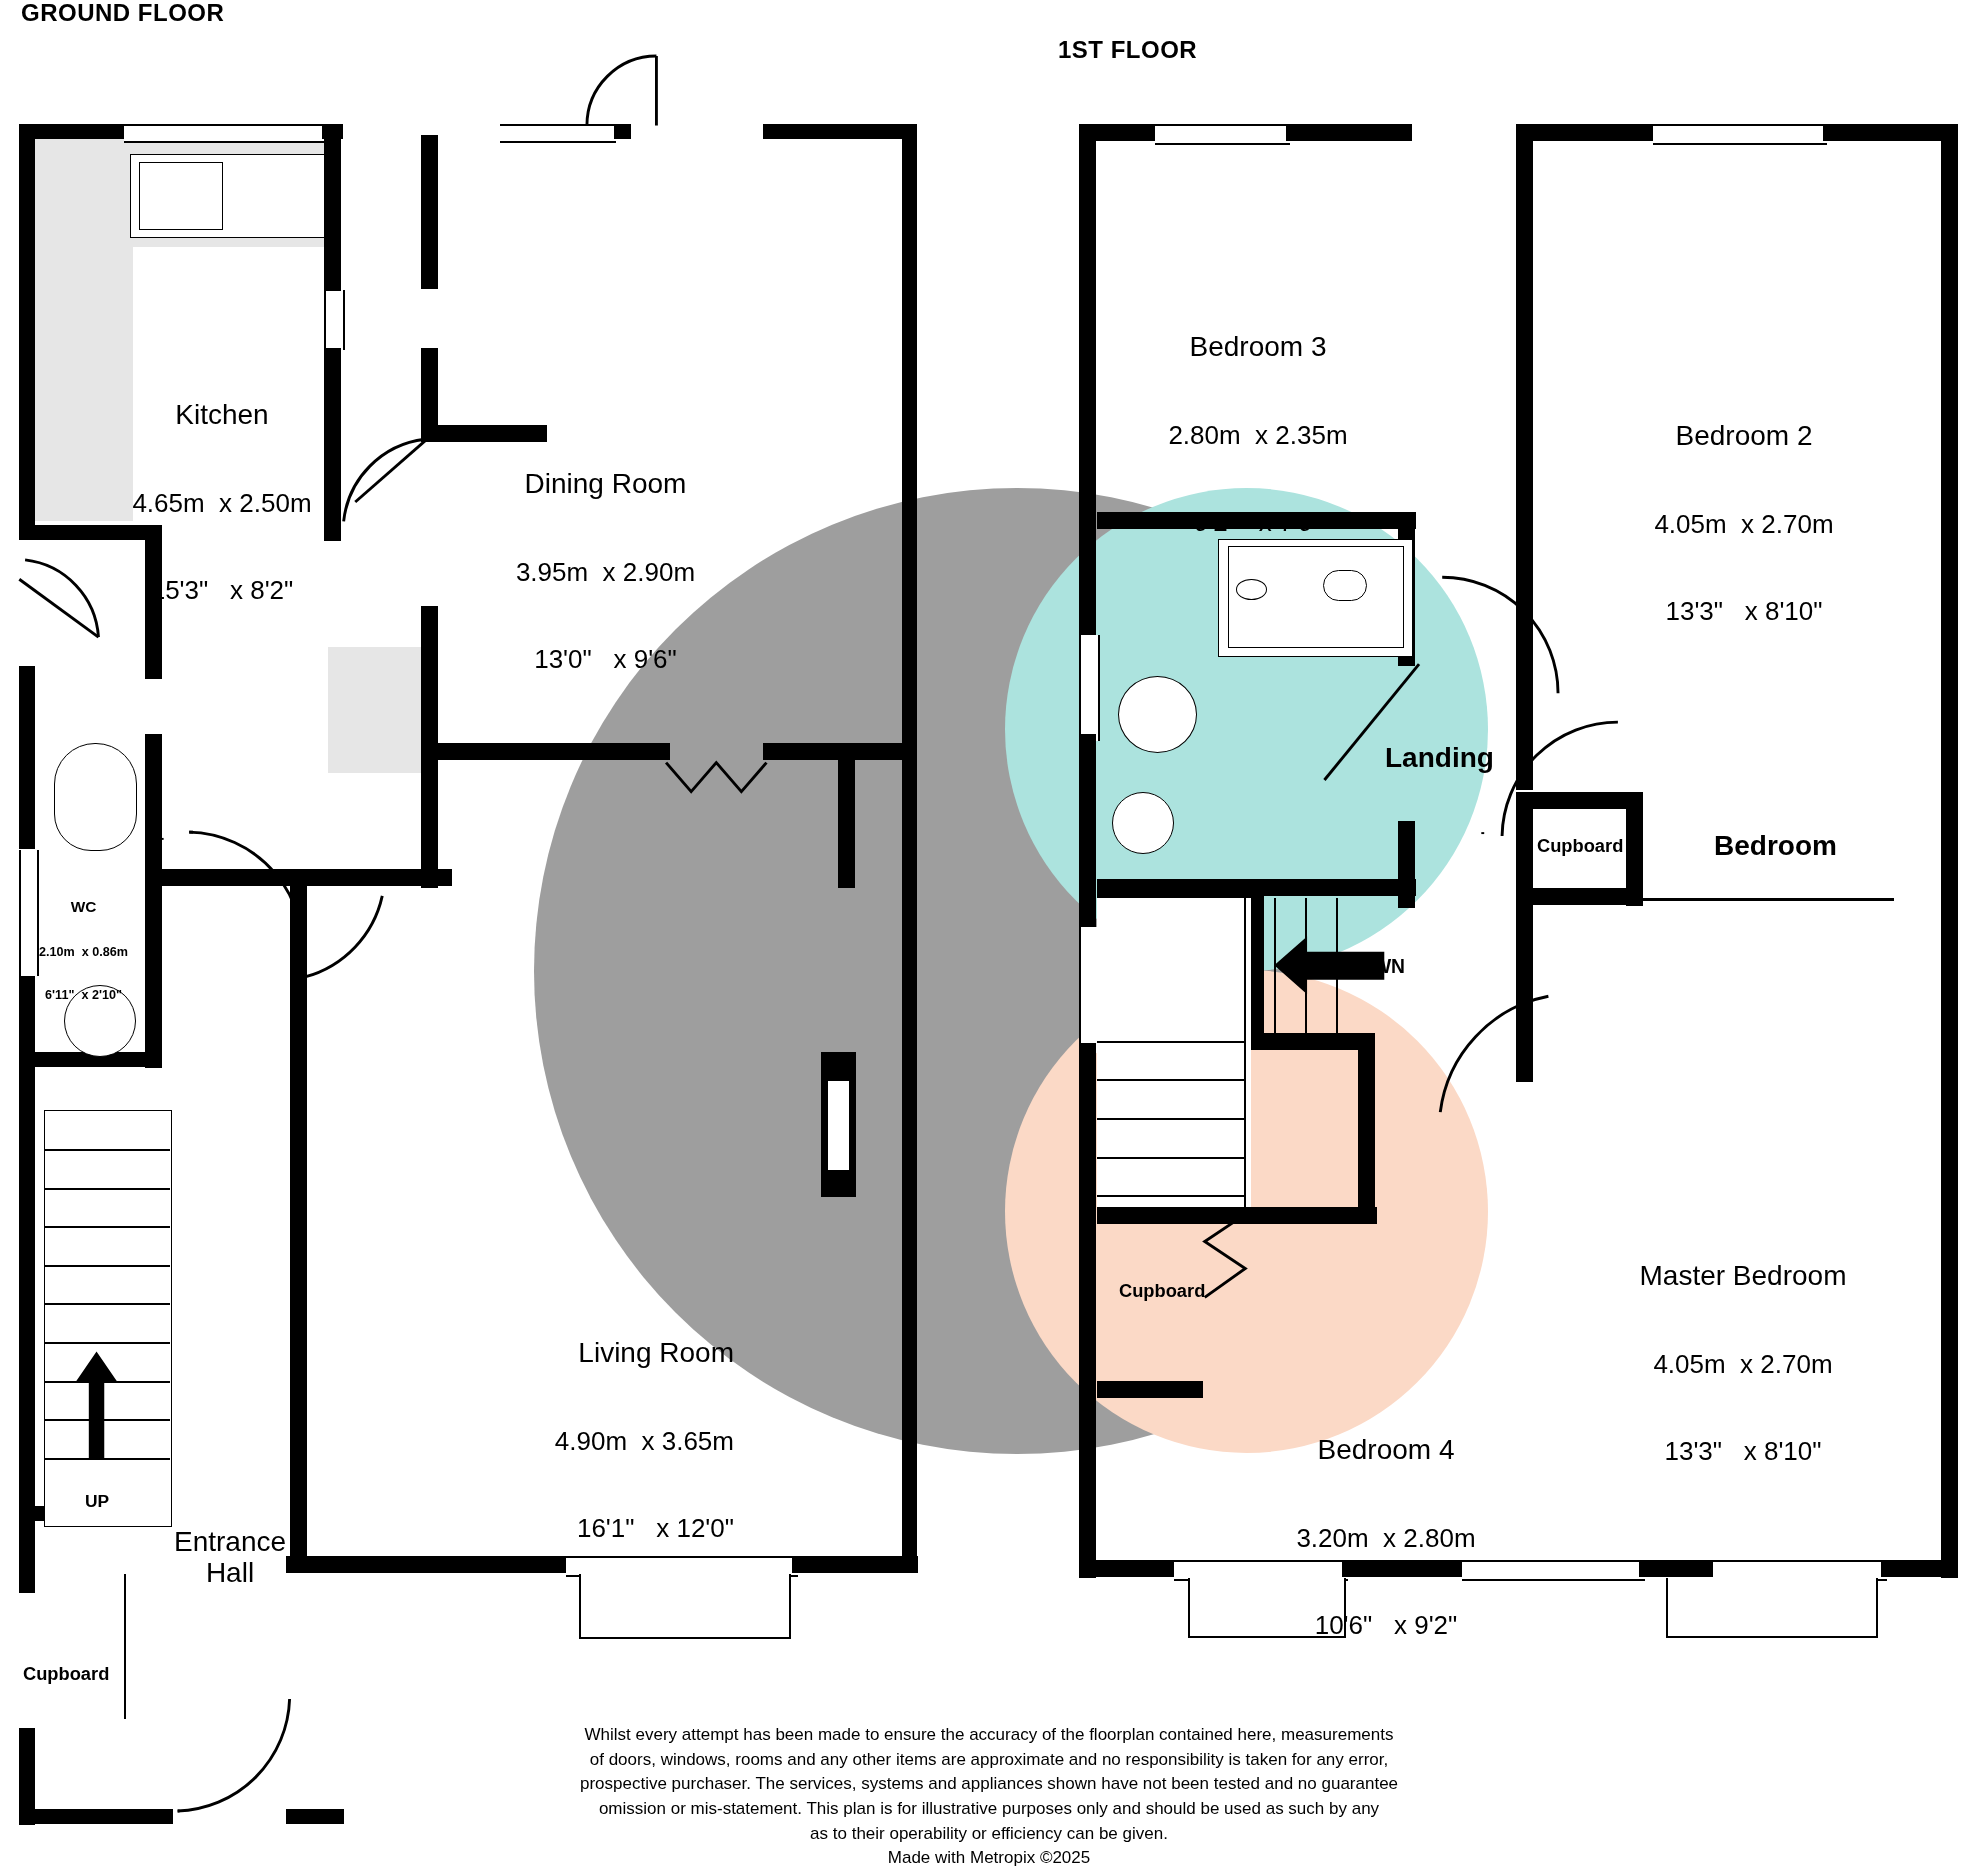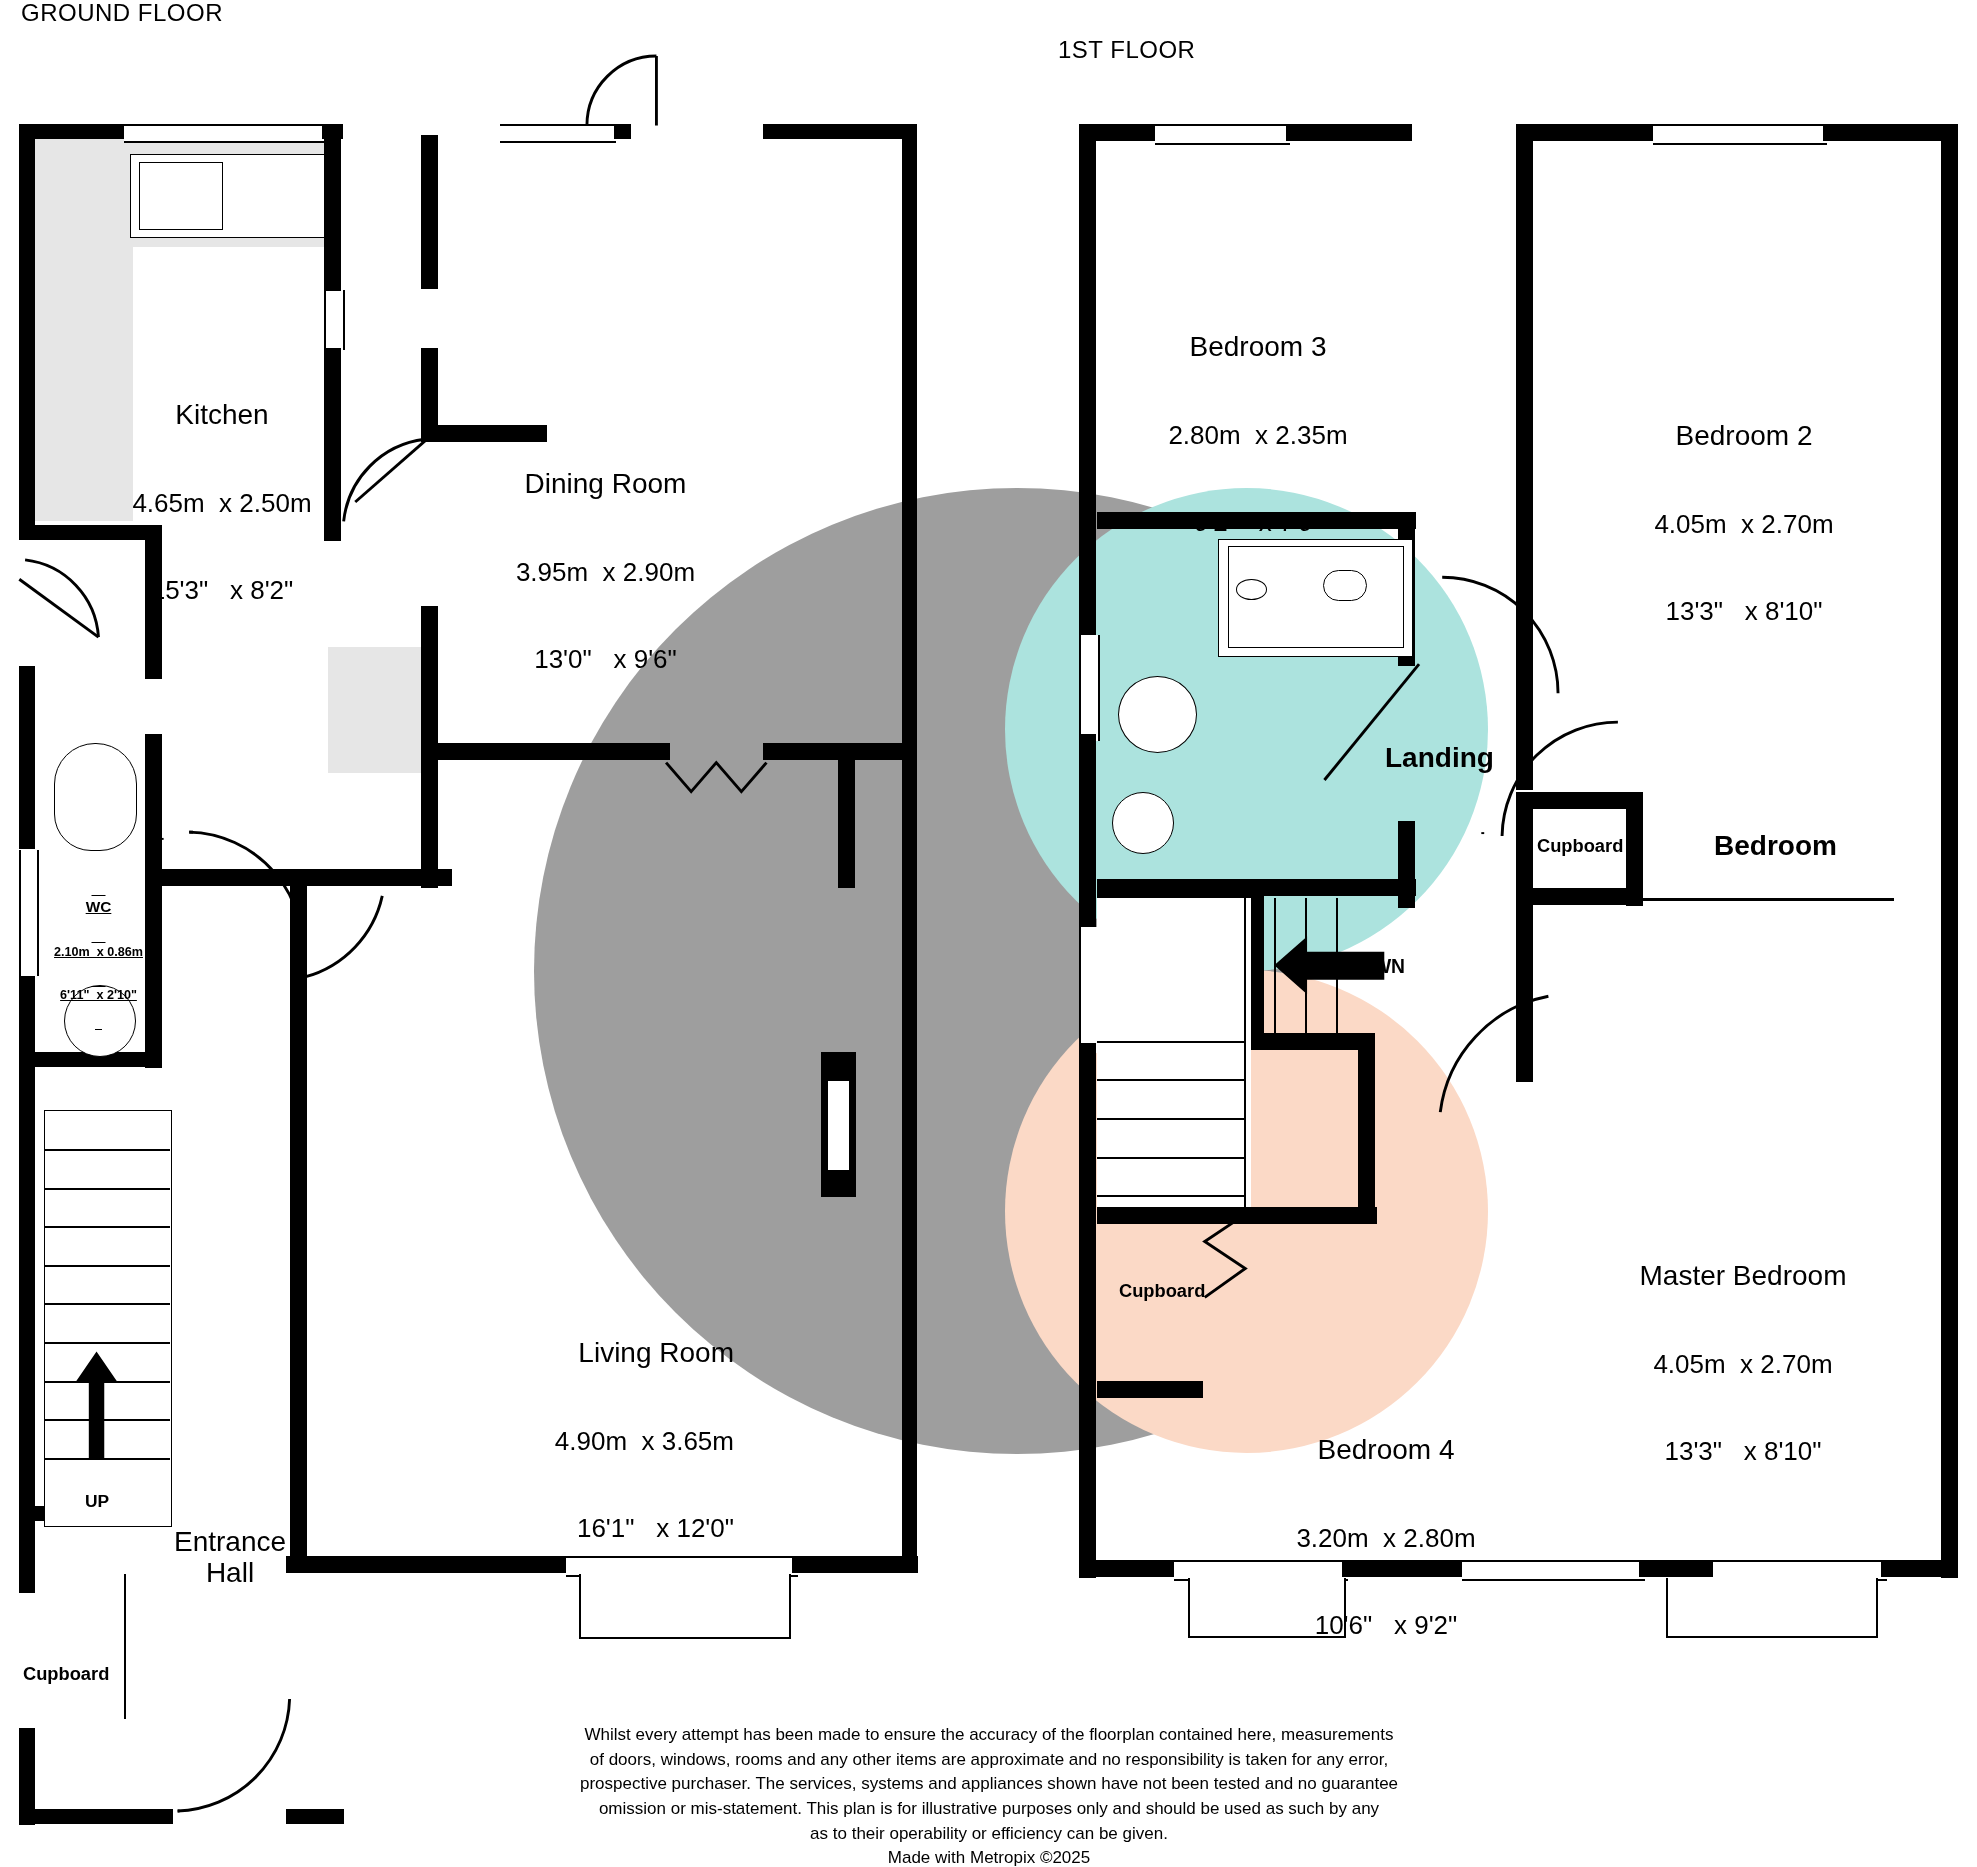--- a/index.html
+++ b/index.html
@@ -1,18 +1,18 @@
 <!DOCTYPE html>
 <html><head>
 <meta charset="utf-8">
 <style>
   html,body{margin:0;padding:0;background:#ffffff;}
   body{width:1977px;height:1867px;position:relative;font-family:"Liberation Sans",sans-serif;color:#000;overflow:hidden;}
   .stage{position:absolute;left:0;top:0;width:1977px;height:1867px;}
-  .lbl{position:absolute;white-space:pre;line-height:1.12;}
+  .lbl{position:absolute;white-space:pre;line-height:1.12;font-weight:bold;}
   .floor-title{font-size:24px;letter-spacing:0.5px;}
   .room{font-weight:normal;text-align:center;font-size:26px;}
   .room .nm{font-size:28px;}
   .small{font-size:12.6px;font-weight:bold;text-align:center;line-height:1.15;}
   .cup{font-size:18.3px;font-weight:bold;}
   .wall{position:absolute;background:#000;}
   .thin{position:absolute;background:#000;}
   .white{position:absolute;background:#fff;}
   .grayfill{position:absolute;background:#e6e6e6;}
   .winline{position:absolute;border-top:2.9px solid #000;border-bottom:2.9px solid #000;background:#fff;}
@@ -248,21 +248,21 @@
     <div class="nm">Living Room</div>
     <div>4.90m  x 3.65m</div>
     <div>16'1"   x 12'0"</div>
   </div>
 
   <div class="lbl room" style="left:124px;top:1497px;width:212px;white-space:pre-line;">
     <div class="nm">Entrance
 Hall</div>
   </div>
 
-  <div class="lbl small" style="left:26px;top:869px;width:145px;text-decoration:underline;">
+  <div class="lbl small" style="left:11px;top:869px;width:145px;">
     <div style="font-size:15.4px;">WC</div>
     <div>2.10m  x 0.86m</div>
     <div>6'11"  x 2'10"</div>
   </div>
 
   <div class="lbl" style="left:85px;top:1492px;font-size:17.4px;font-weight:bold;">UP</div>
   <div class="lbl cup" style="left:23px;top:1664px;">Cupboard</div>
 
   <div class="lbl room" style="left:1089px;top:273px;width:338px;">
     <div class="nm">Bedroom 3</div>

